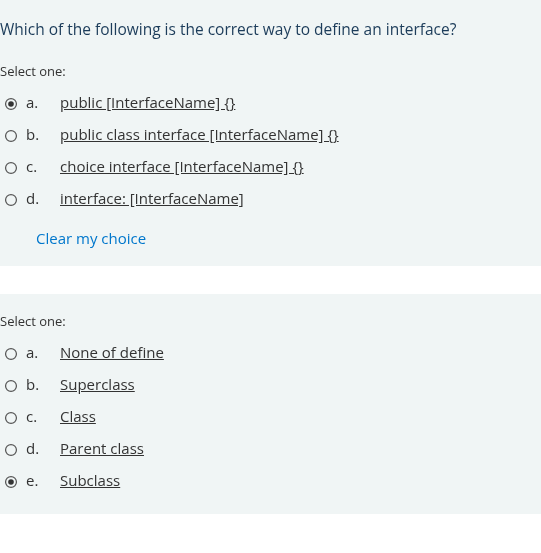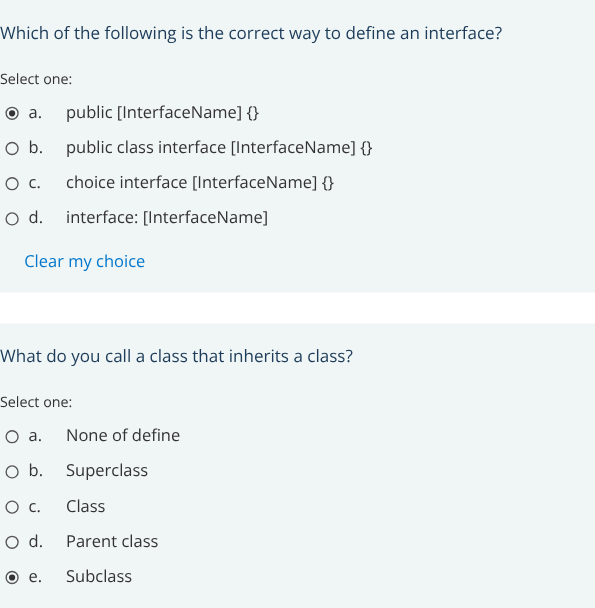--- a/index.html
+++ b/index.html
@@ -43,40 +43,41 @@
     width: 26px;
     padding-left: 4px !important;
   }
   .cell-letter {
     width: 28px;
     color: #333;
   }
   .cell-text {
     color: #333;
     padding-left: 6px !important;
+    text-decoration: underline;
   }
   .radio-icon {
     width: 14px;
     height: 14px;
     display: inline-block;
     vertical-align: middle;
   }
   .radio-icon circle.outer {
     fill: none;
     stroke: #555;
     stroke-width: 1.4;
   }
   .radio-icon circle.inner {
     fill: #333;
   }
   .clear-link {
     color: #0077cc;
     font-size: 15px;
     margin-top: 14px;
-    padding-left: 22px;
+    padding-left: 36px;
     cursor: pointer;
     display: inline-block;
   }
 </style>
 </head>
 <body>
 
 <div class="question-block">
   <div class="q-text">Which of the following is the correct way to define an interface?</div>
   <div class="select-one">Select one:</div>
@@ -121,21 +122,20 @@
       </span>
       <span class="cell-letter">d.</span>
       <span class="cell-text">interface: [InterfaceName]</span>
     </label>
 
   </div>
   <div class="clear-link">Clear my choice</div>
 </div>
 
 <div class="question-block">
-  <div class="q-text">What do you call a class that inherits a class?</div>
   <div class="select-one">Select one:</div>
   <div class="options">
 
     <label class="option-row">
       <span class="cell-radio">
         <svg class="radio-icon" viewBox="0 0 16 16">
           <circle class="outer" cx="8" cy="8" r="6.2"></circle>
         </svg>
       </span>
       <span class="cell-letter">a.</span>

